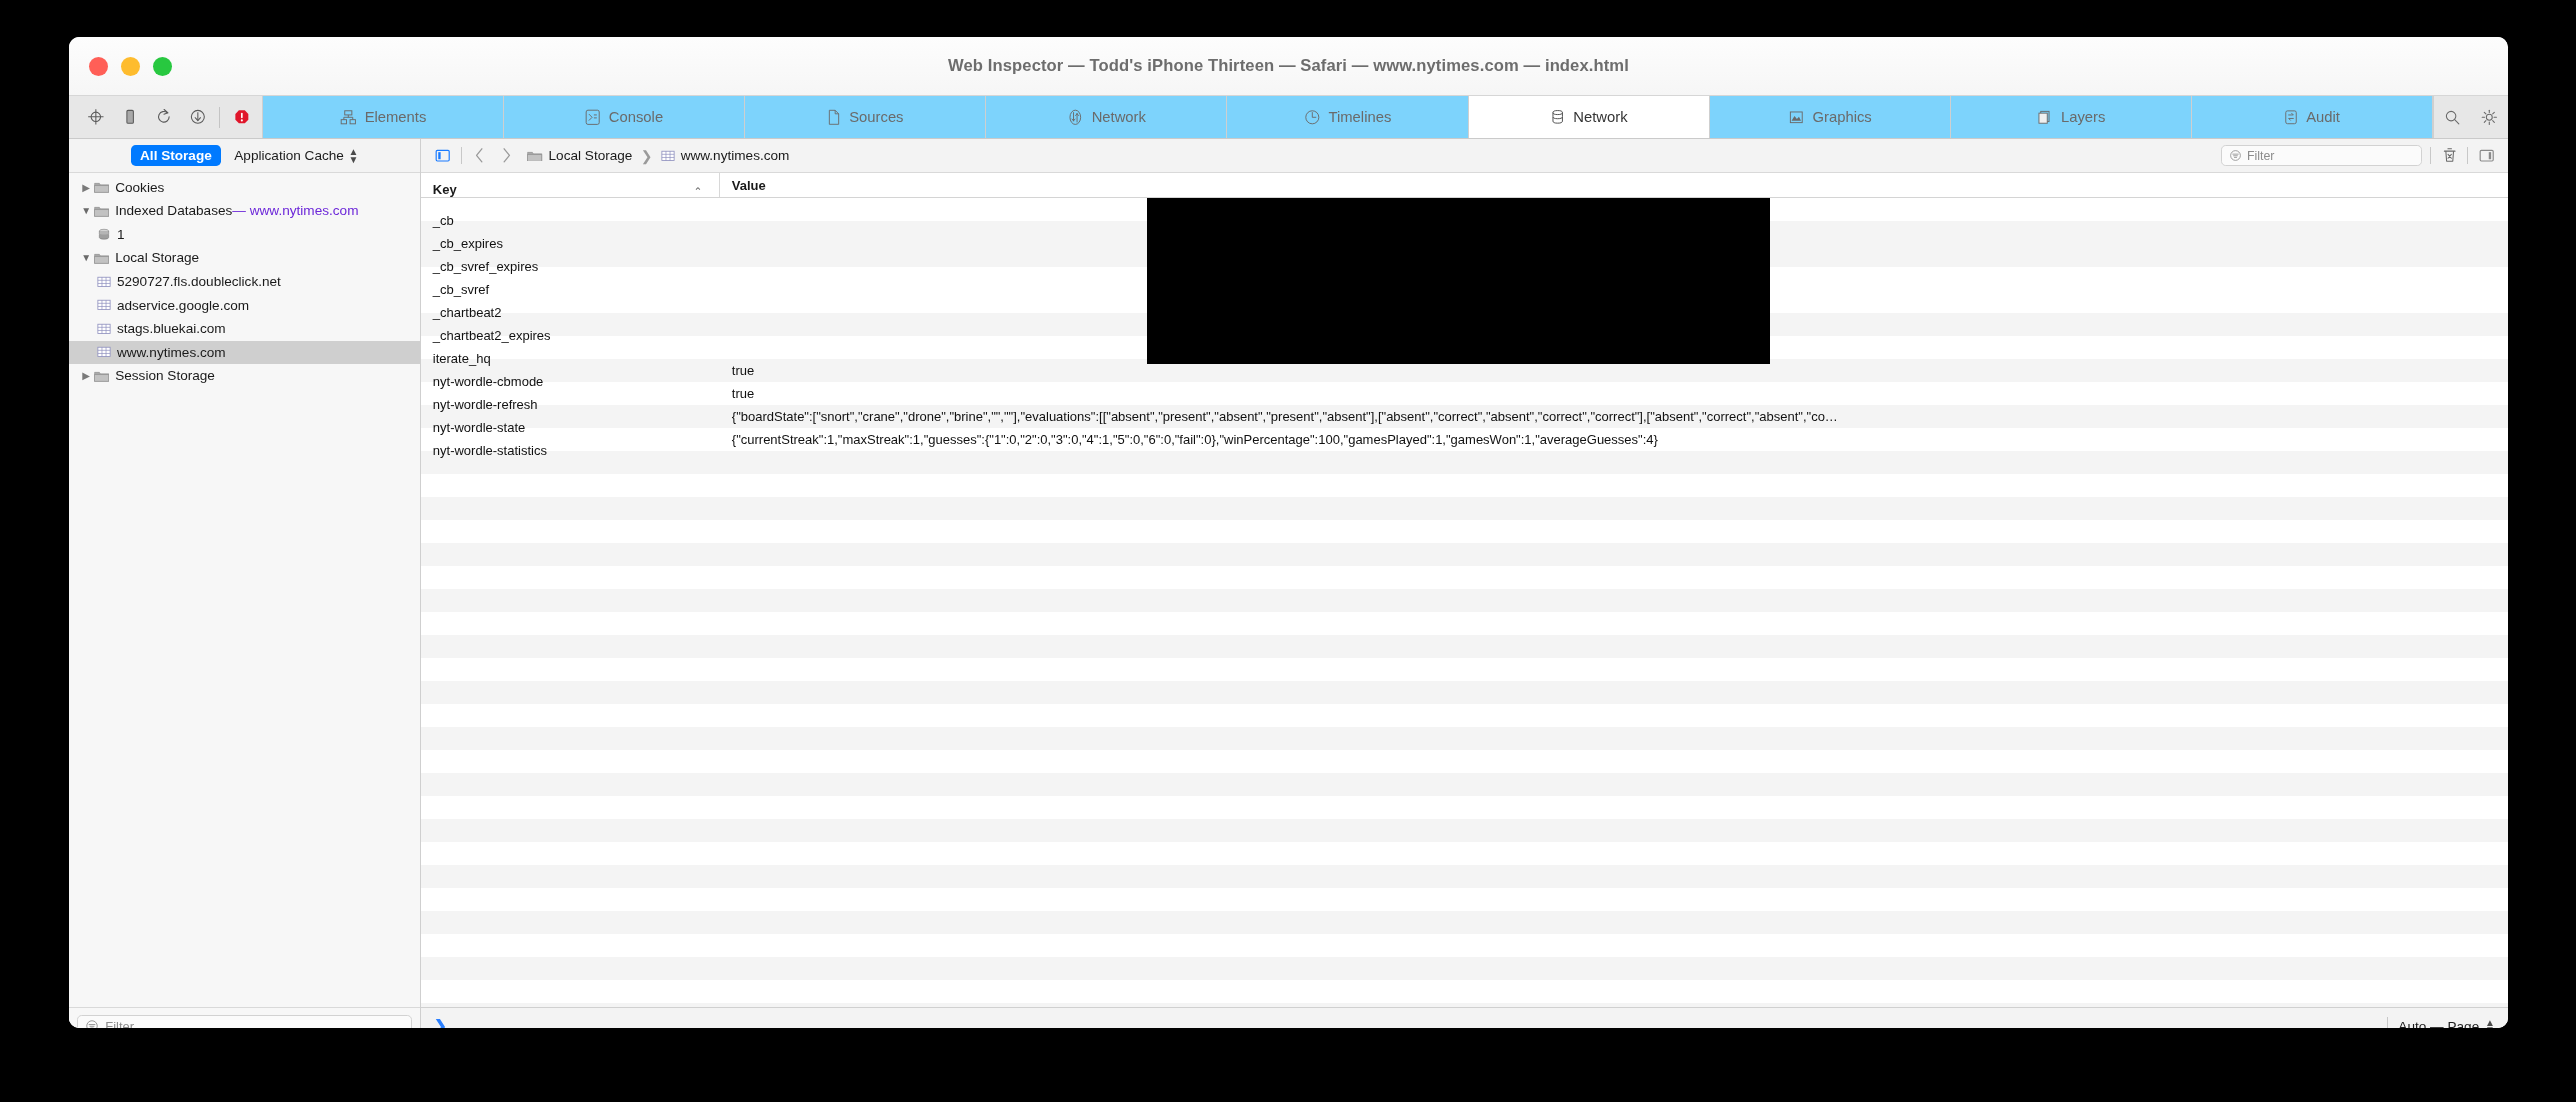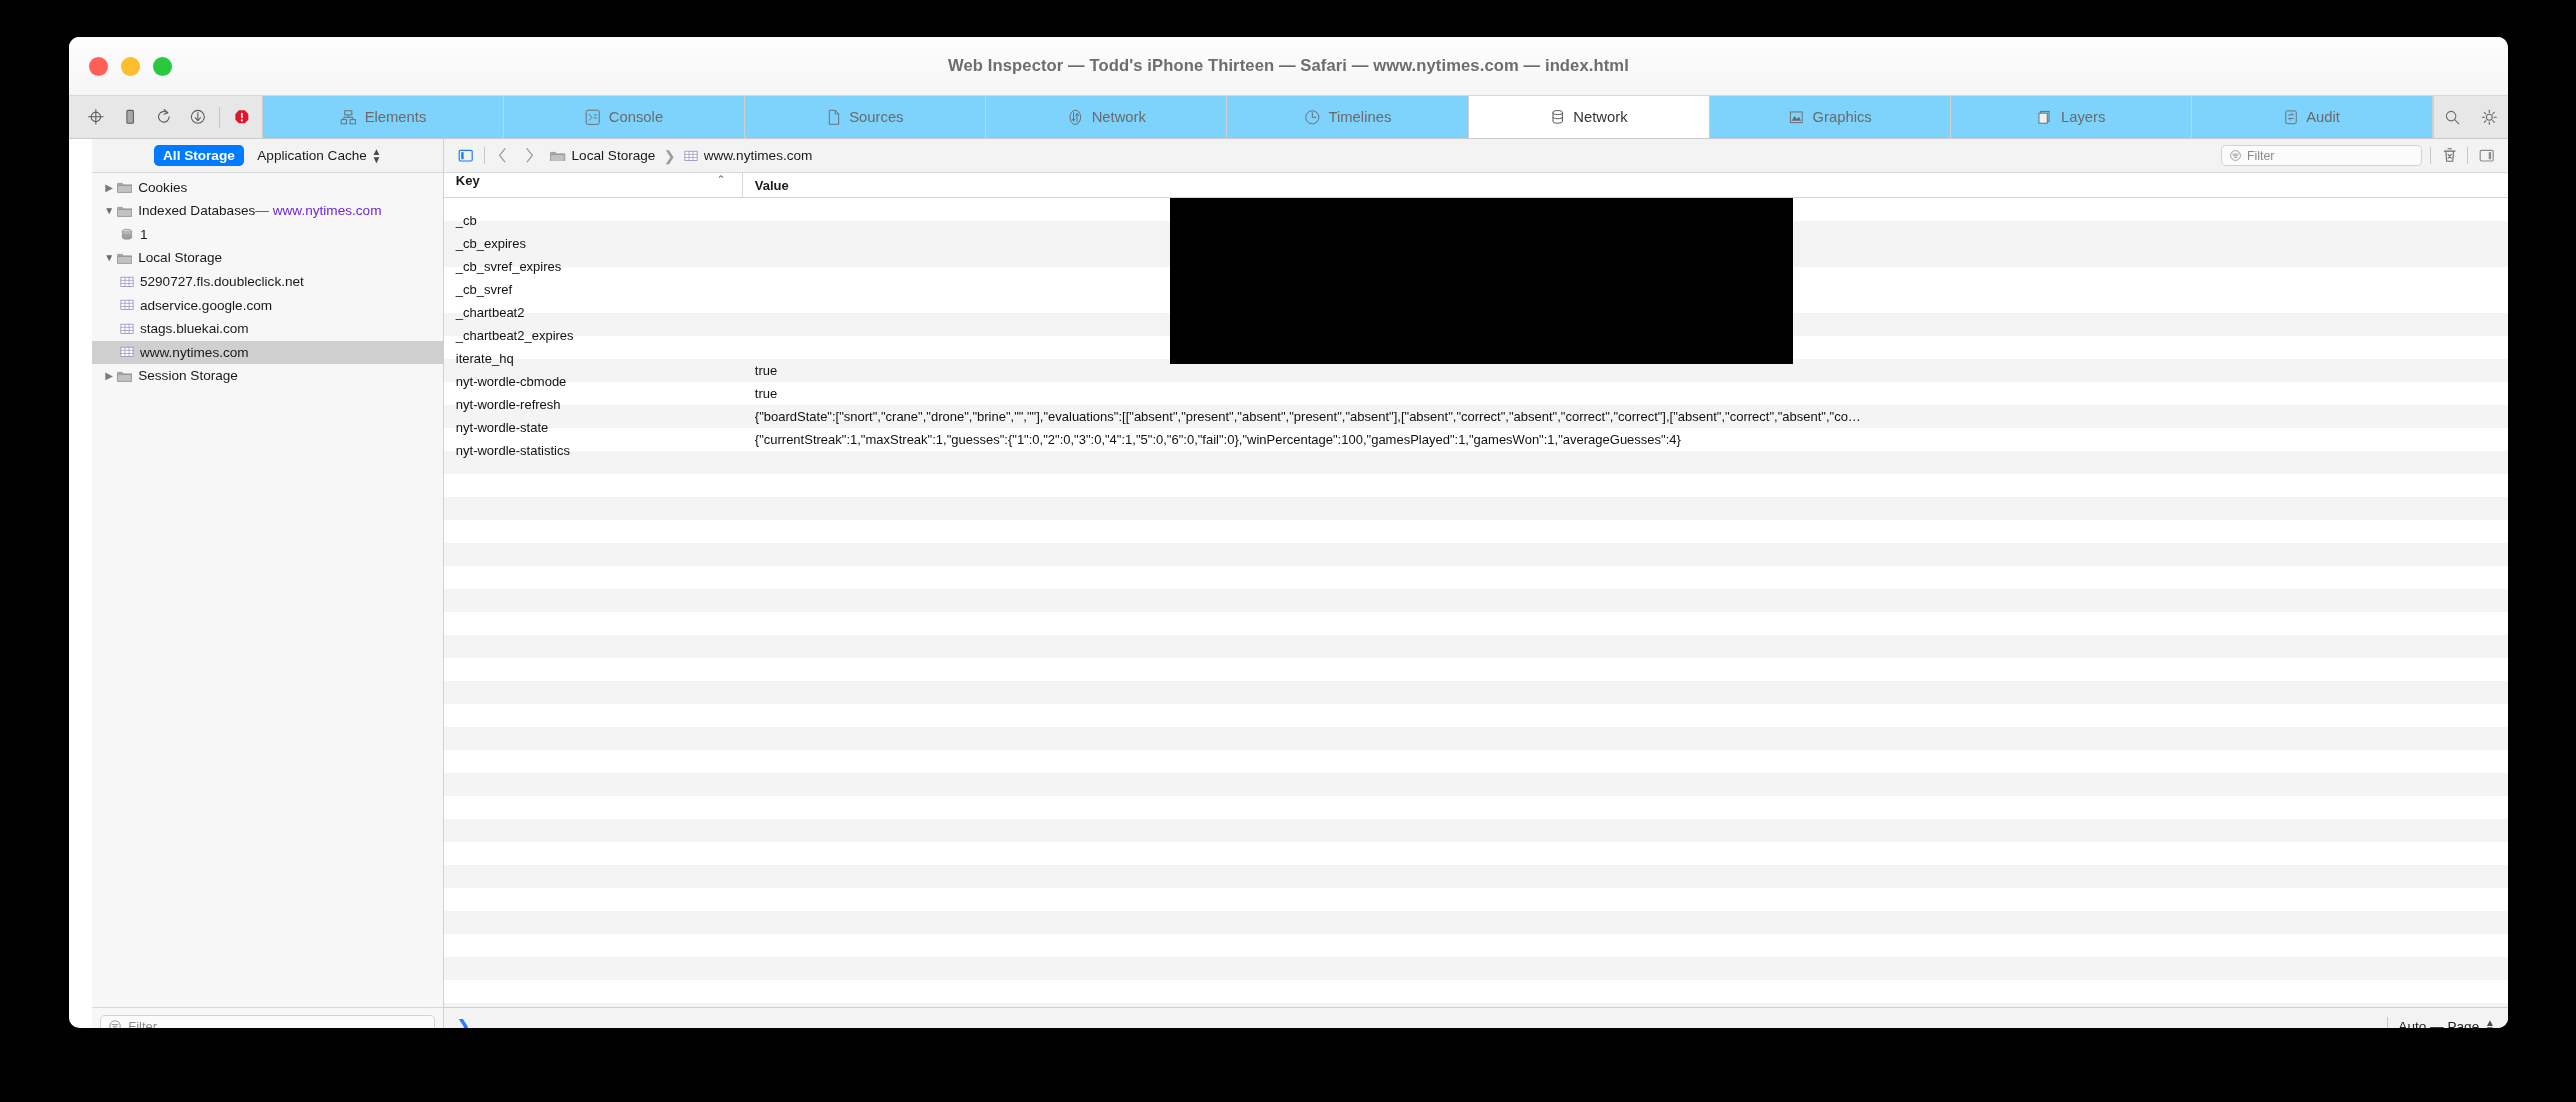--- a/index.html
+++ b/index.html
@@ -68,21 +68,21 @@
   }
   .tab.selected { background: #ffffff; color: #333; border-right-color: #cfcfcf; }
   .tab-icon { display: flex; align-items: center; }
   .tb-right {
     display: flex; align-items: stretch;
     border-left: 0.6px solid #cfcfcf;
   }
   .tb-right .tbtn { width: 37px; }
 
   
-  .split { display: flex; height: calc(991px - 43px - 43px); padding-left: 23px; }
+  .split { display: flex; height: calc(991px - 43px - 43px); }
 
   
   .sidebar {
     width: 352px;
     background: #f7f7f7;
     border-right: 0.6px solid #cfcfcf;
     display: flex; flex-direction: column;
   }
   .sb-header {
     height: 34px; display: flex; align-items: center; justify-content: center;
@@ -143,21 +143,21 @@
     padding: 0 6.5px; font-size: 12.4px; color: #8c8c8c;
   }
 
   .tablewrap { flex: 1; overflow: hidden; position: relative; }
   .thead {
     display: flex; height: 25px; align-items: stretch;
     background: #fff; border-bottom: 0.6px solid #d4d4d4;
     font-size: 13px; font-weight: bold; color: #1a1a1a;
   }
   .th-key {
-    width: 299px; display: flex; align-items: flex-start; padding-left: 11.8px;
+    width: 299px; display: flex; align-items: flex-end; padding-left: 11.8px;
     border-right: 0.6px solid #d8d8d8; position: relative;
   }
   .sortarrow { position: absolute; right: 16.6px; color: #6a6a6a; font-size: 10.6px; font-weight: normal; }
   .th-val { flex: 1; display: flex; align-items: center; padding-left: 11.8px; }
 
   .rows { position: relative; }
   .row { display: flex; height: 23px; align-items: stretch; font-size: 13px; color: #111; }
   .row.odd  { background: #ffffff; }
   .row.even { background: #f4f4f4; }
   .c-key { width: 299px; padding-left: 11.8px; display: flex; align-items: center; white-space: nowrap; margin-top: 21px; }

